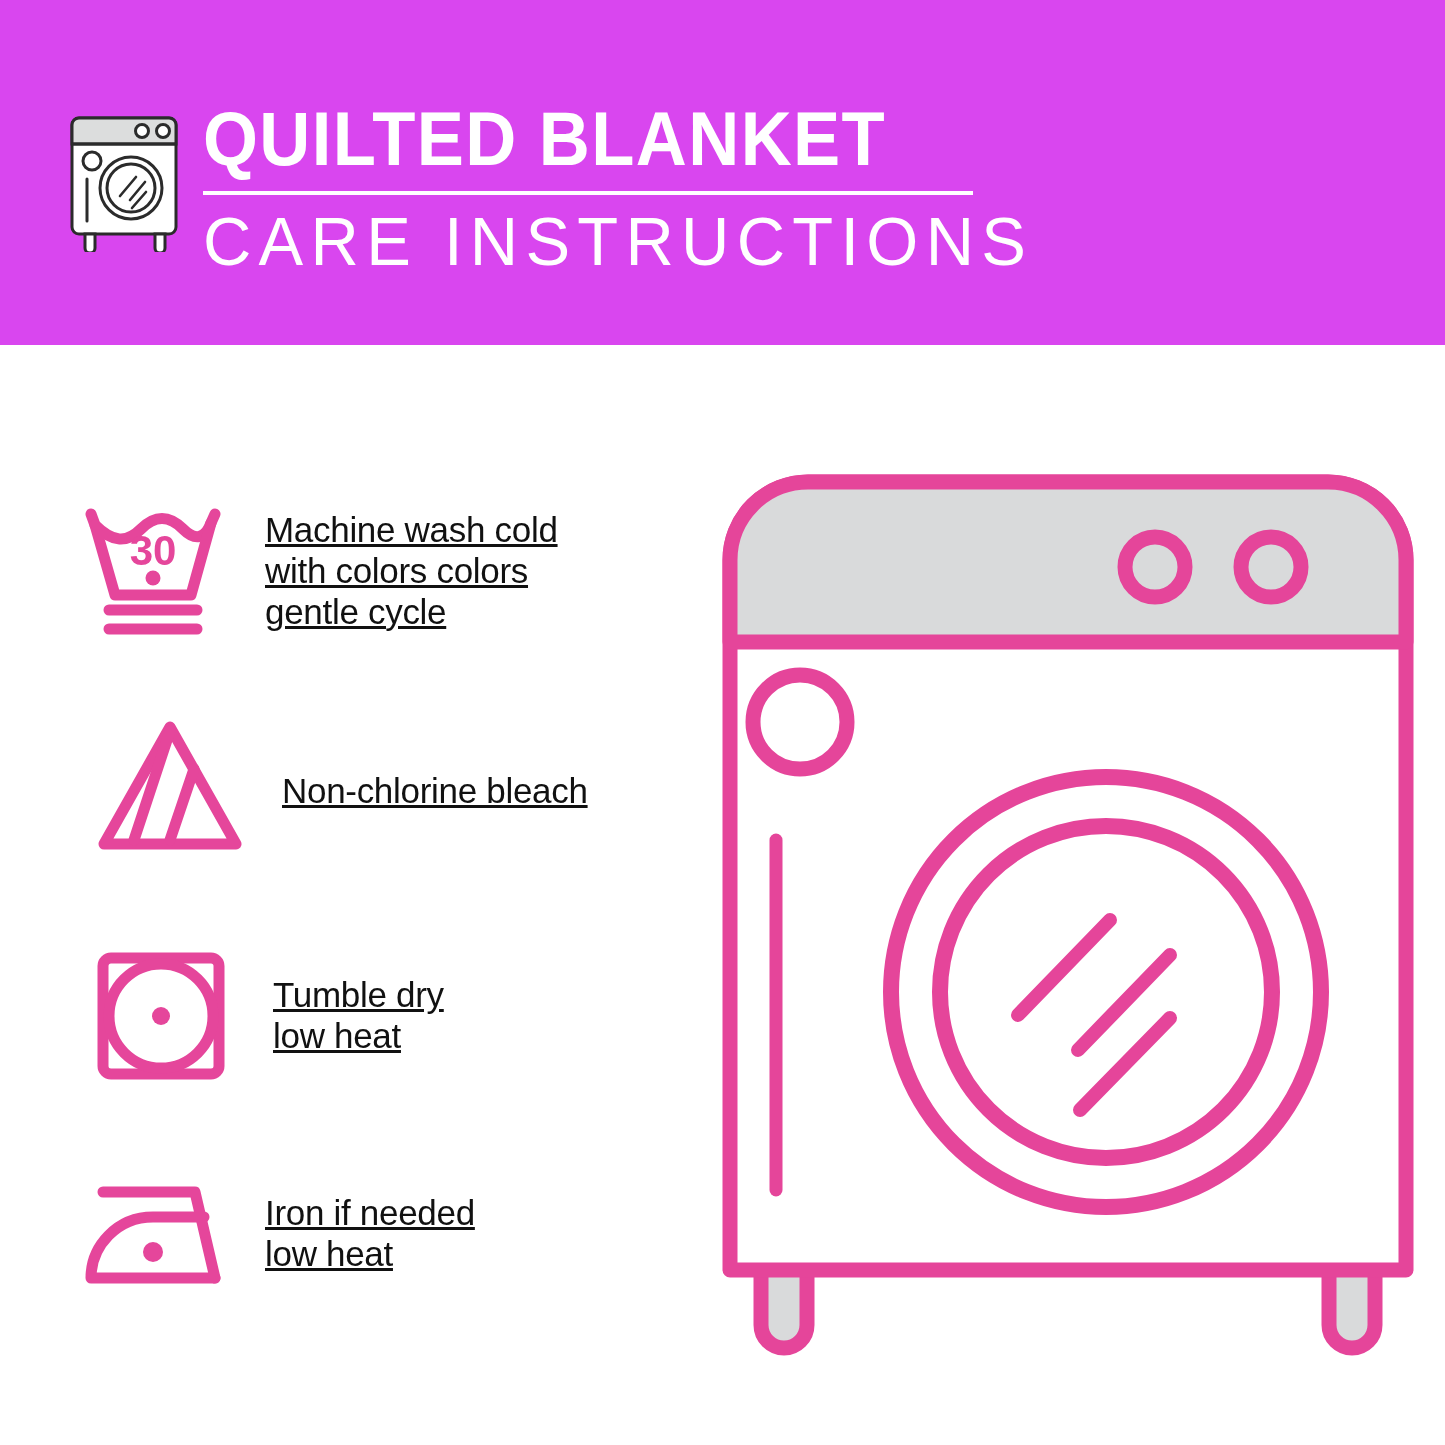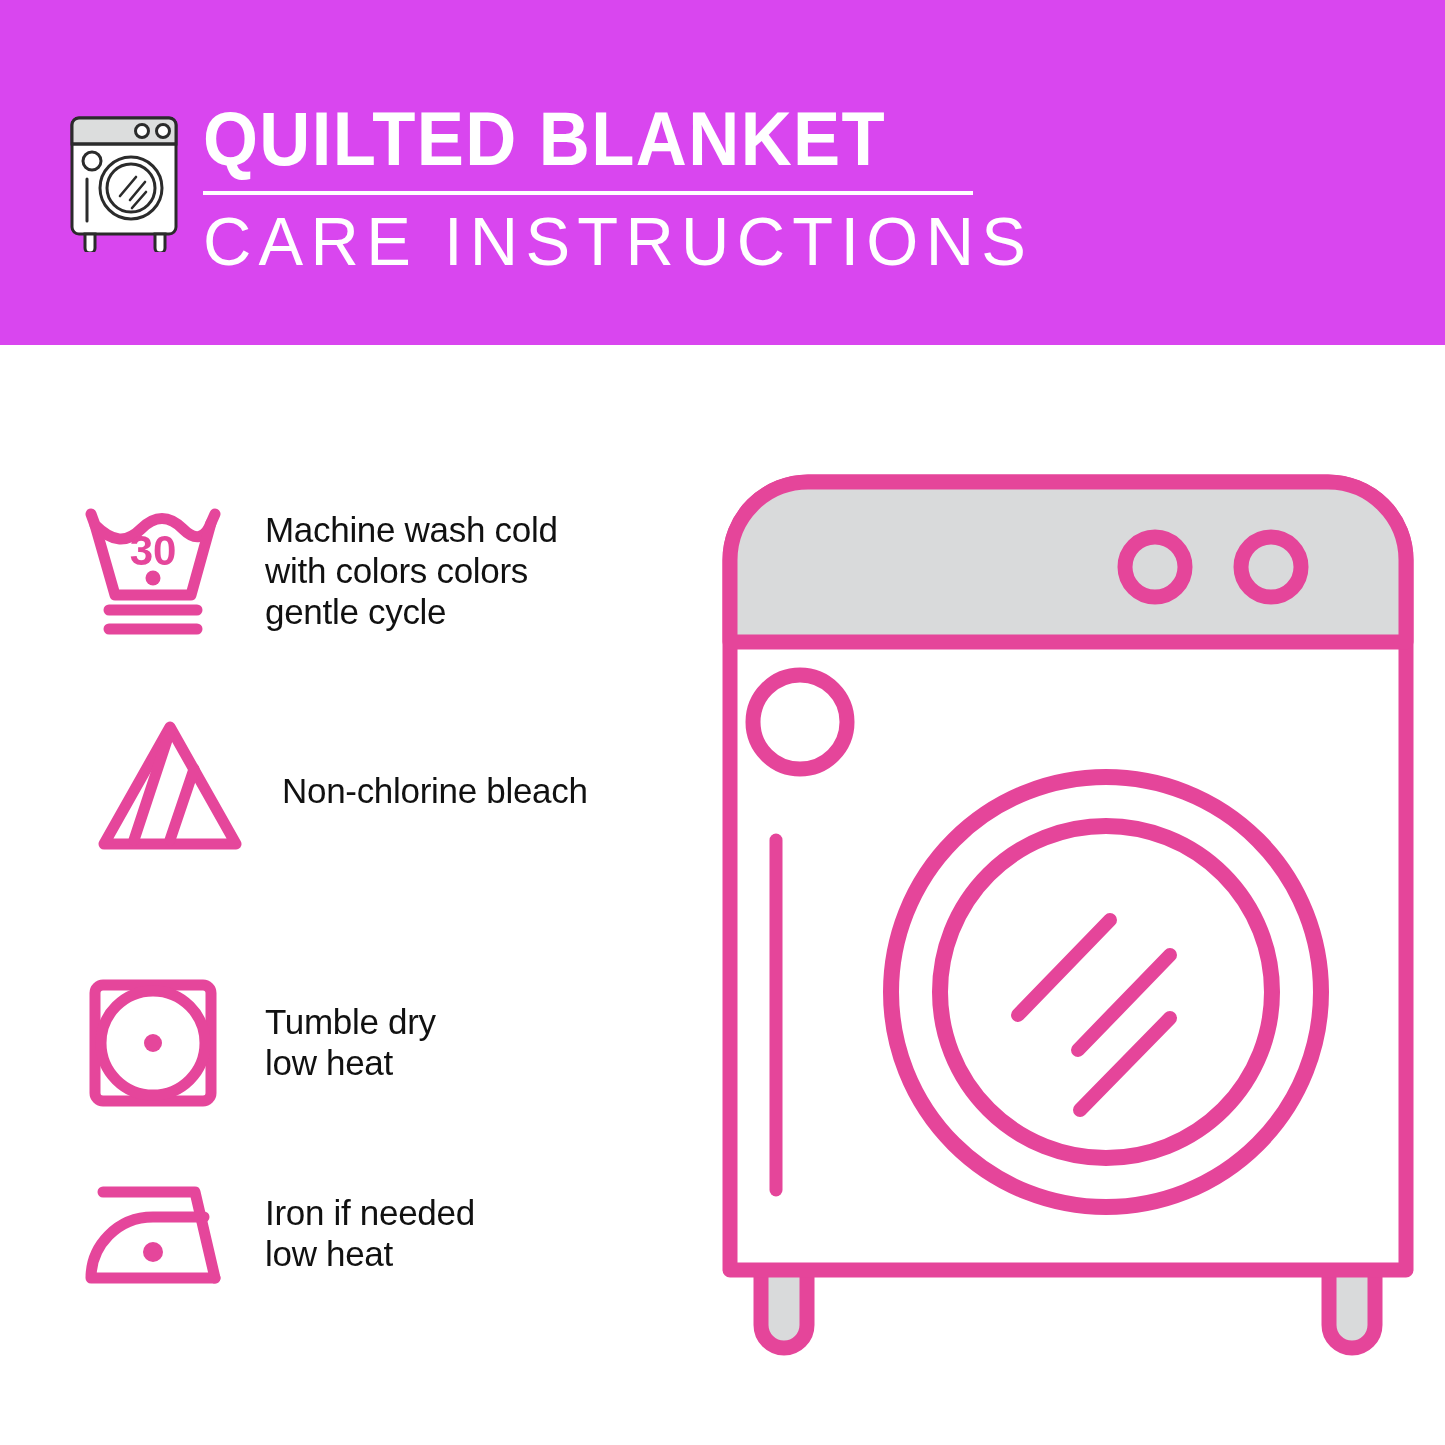--- a/index.html
+++ b/index.html
@@ -80,42 +80,42 @@
   .care-row {
     position: absolute;
     left: 0;
     width: 700px;
     height: 180px;
     display: flex;
     align-items: center;
   }
   .care-row[data-row="0"] { top: 135px; }
   .care-row[data-row="1"] { top: 355px; margin-left: 17px; }
-  .care-row[data-row="2"] { top: 607px; }
+  .care-row[data-row="2"] { top: 580px; padding-left: 8px; }
   .care-row[data-row="3"] { top: 798px; }
 
   .care-icon {
     width: 175px;
     min-width: 175px;
     height: 175px;
     margin-left: 65px;
     display: flex;
     align-items: center;
     justify-content: center;
   }
   .care-label {
     margin-left: 25px;
     font-family: "Liberation Sans", sans-serif;
     font-size: 35px;
     font-weight: 400;
     color: #111111;
     line-height: 41px;
     letter-spacing: -0.3px;
   }
-  .care-label span { display: block; }
+  .care-label span { display: block; text-decoration: underline; }
 
   
   .machine-illustration {
     position: absolute;
     left: 718px;
     top: 470px;
     width: 700px;
     height: 900px;
   }
 </style>

